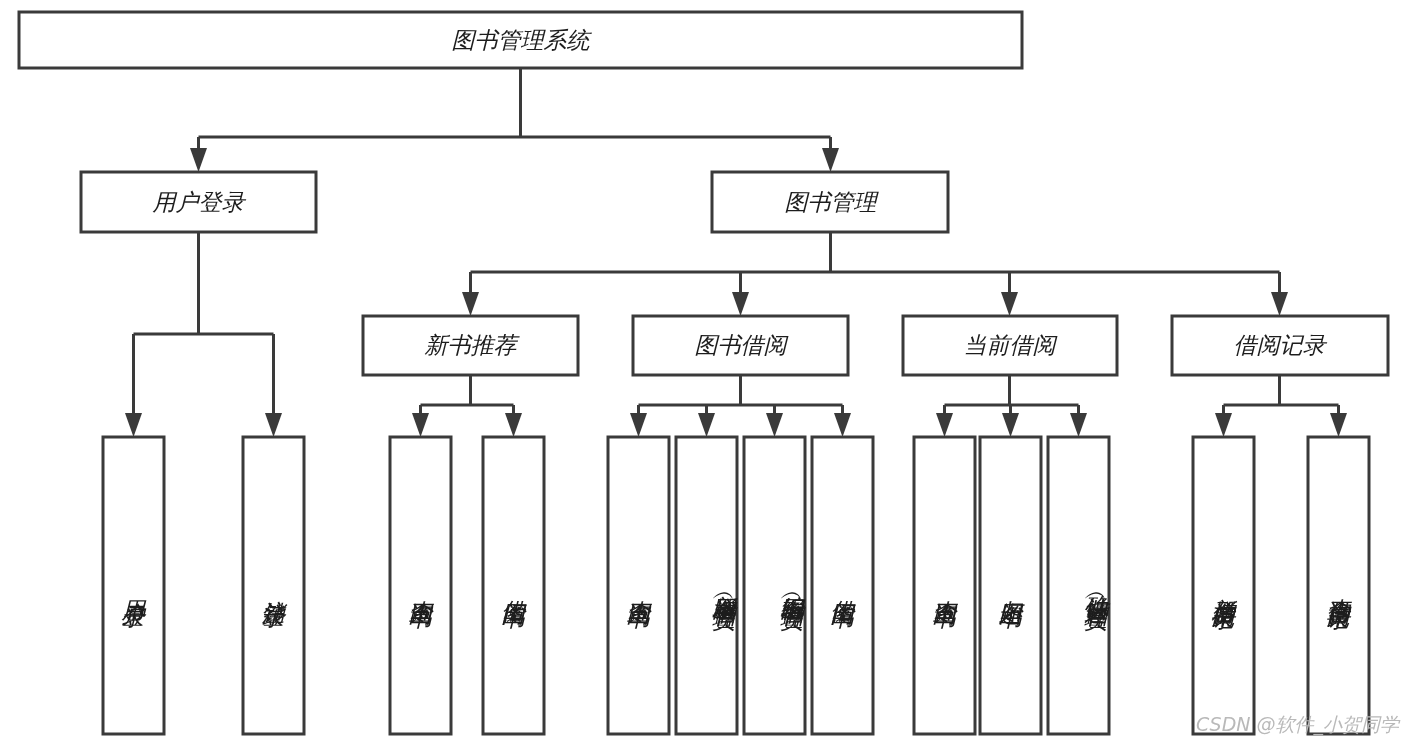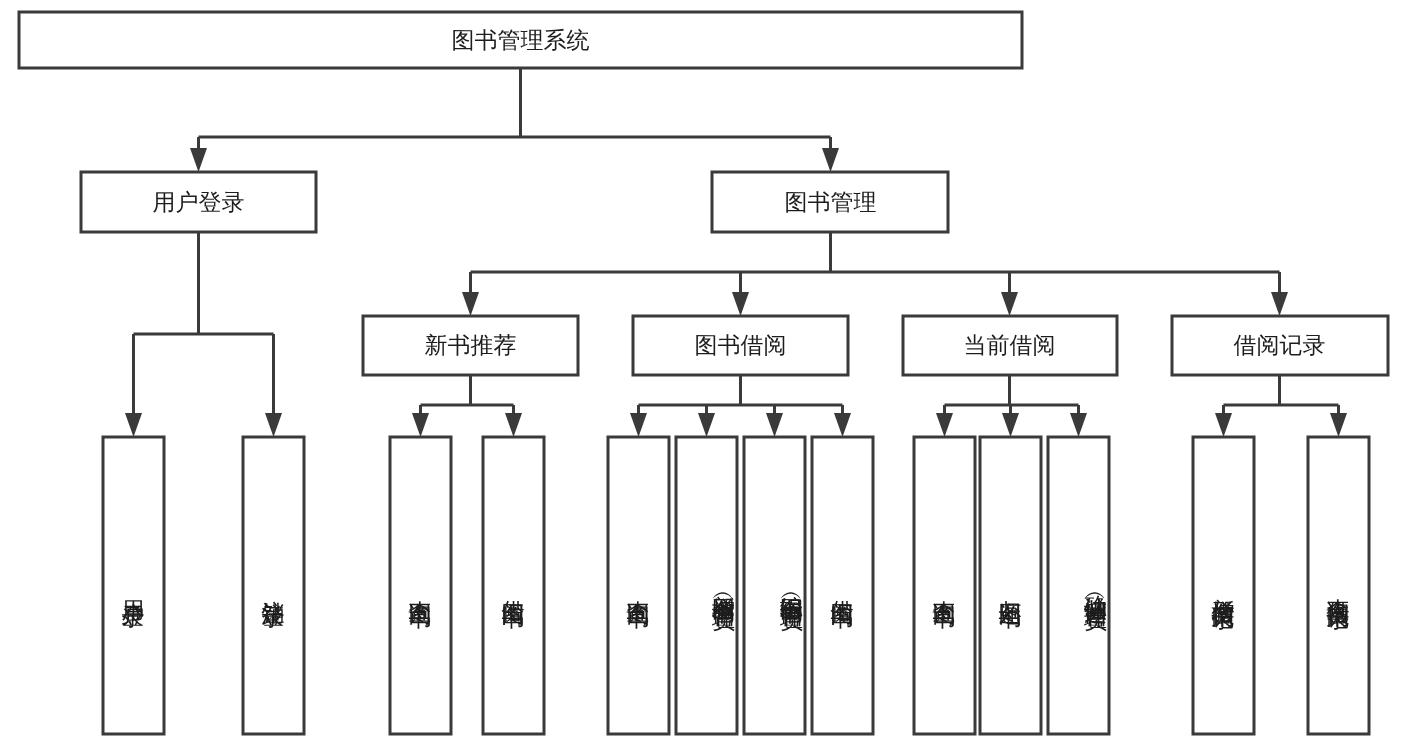--- a/index.html
+++ b/index.html
@@ -12,20 +12,21 @@
     width: 1405px;
     height: 747px;
     font-family: "DejaVu Sans", "Liberation Sans", sans-serif;
     overflow: hidden;
   }
   #diagram-root {
     position: relative;
     width: 1405px;
     height: 747px;
     background: #ffffff;
+    font-style: italic;
   }
   svg.diagram {
     position: absolute;
     top: 0;
     left: 0;
     width: 1405px;
     height: 747px;
     display: block;
   }
   .node-box {
@@ -226,14 +227,15 @@
   <div class="leaf-label" style="left:744px; top:437px; width:61px; height:297px; align-items:flex-start;">编辑图书（管理员）</div>
   <div class="leaf-label" style="left:812px; top:437px; width:61px; height:297px;">借阅图书</div>
 
   <div class="leaf-label" style="left:914px; top:437px; width:61px; height:297px;">查询图书</div>
   <div class="leaf-label" style="left:980px; top:437px; width:61px; height:297px;">归还图书</div>
   <div class="leaf-label" style="left:1048px; top:437px; width:61px; height:297px; align-items:flex-start;">确认归还（管理员）</div>
 
   <div class="leaf-label" style="left:1193px; top:437px; width:61px; height:297px;">新增借阅记录</div>
   <div class="leaf-label" style="left:1308px; top:437px; width:61px; height:297px;">查询借阅记录</div>
 
+  <div id="watermark" style="left:1196px; top:712px;">CSDN @软件_小贺同学</div>
 
 </div>
 
 </body></html>

